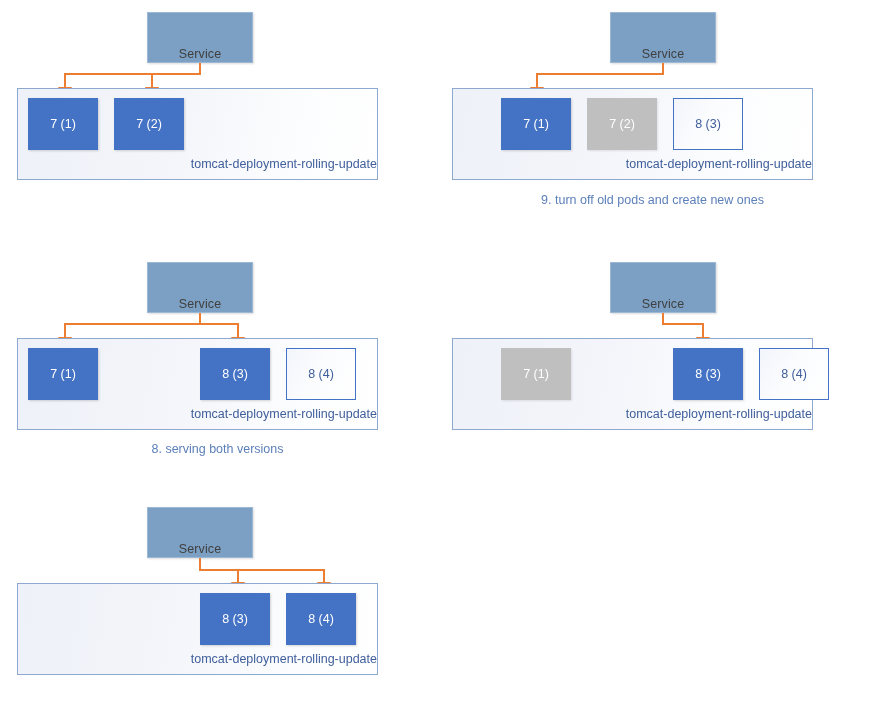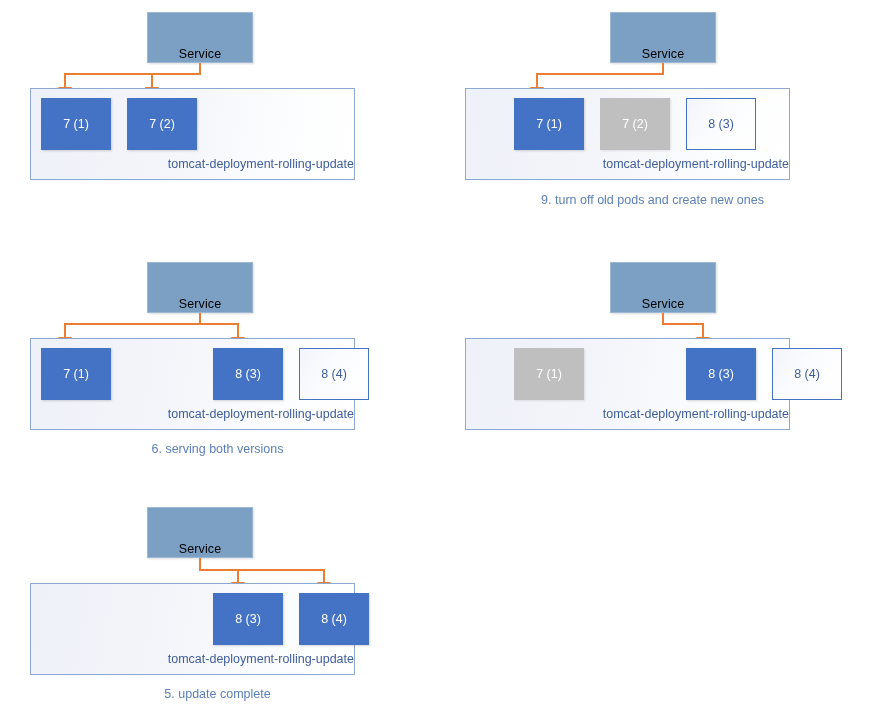--- a/index.html
+++ b/index.html
@@ -28,32 +28,32 @@
     height: 51px;
     background: #7BA0C4;
     border: 1px solid #9DB8D4;
     box-sizing: border-box;
     display: flex;
     align-items: center;
     justify-content: center;
     box-shadow: 1px 1px 2px rgba(0,0,0,0.14);
   }
   .service-label {
-    color: #000000;
+    color: #404040;
     font-size: 12.5px;
     letter-spacing: 0.1px;
     line-height: 1;
     margin-top: 33px;
   }
 
   
   .deployment {
     position: absolute;
-    left: 30px;
-    width: 325px;
+    left: 17px;
+    width: 361px;
     height: 92px;
     box-sizing: border-box;
     border: 1px solid #8EA9D0;
     background: linear-gradient(100deg, #EEF1F8 0%, #F3F5FA 42%, #FCFDFE 78%, #FFFFFF 100%);
   }
   .deployment-label {
     position: absolute;
     left: 0;
     right: 0;
     bottom: 9px;
@@ -205,21 +205,21 @@
 
       <div class="pod s3 blue">
           <span>8 (3)</span>
         </div>
       <div class="pod s4 outline">
           <span>8 (4)</span>
         </div>
     </div>
     <div class="deployment-label">tomcat-deployment-rolling-update</div>
   </div>
-  <div class="caption" style="top:193px;">6. serving both versions</div>
+  <div class="caption" style="top:193px;">8. serving both versions</div>
 </div>
 
 <div class="panel" style="left:435px; top:250px;">
   <div class="service-box" style="left:175px; top:12px;">
     <span class="service-label">Service</span>
   </div>
   <svg class="connectors">
     <g stroke="#ED7D31" stroke-width="2" fill="none">
       <path d="M228,63 L228,74 L268,74 L268,88"></path>
     </g>
@@ -259,14 +259,13 @@
 
       <div class="pod s3 blue">
           <span>8 (3)</span>
         </div>
       <div class="pod s4 blue">
           <span>8 (4)</span>
         </div>
     </div>
     <div class="deployment-label">tomcat-deployment-rolling-update</div>
   </div>
-  <div class="caption" style="top:193px;">5. update complete</div>
 </div>
 
 </body></html>

